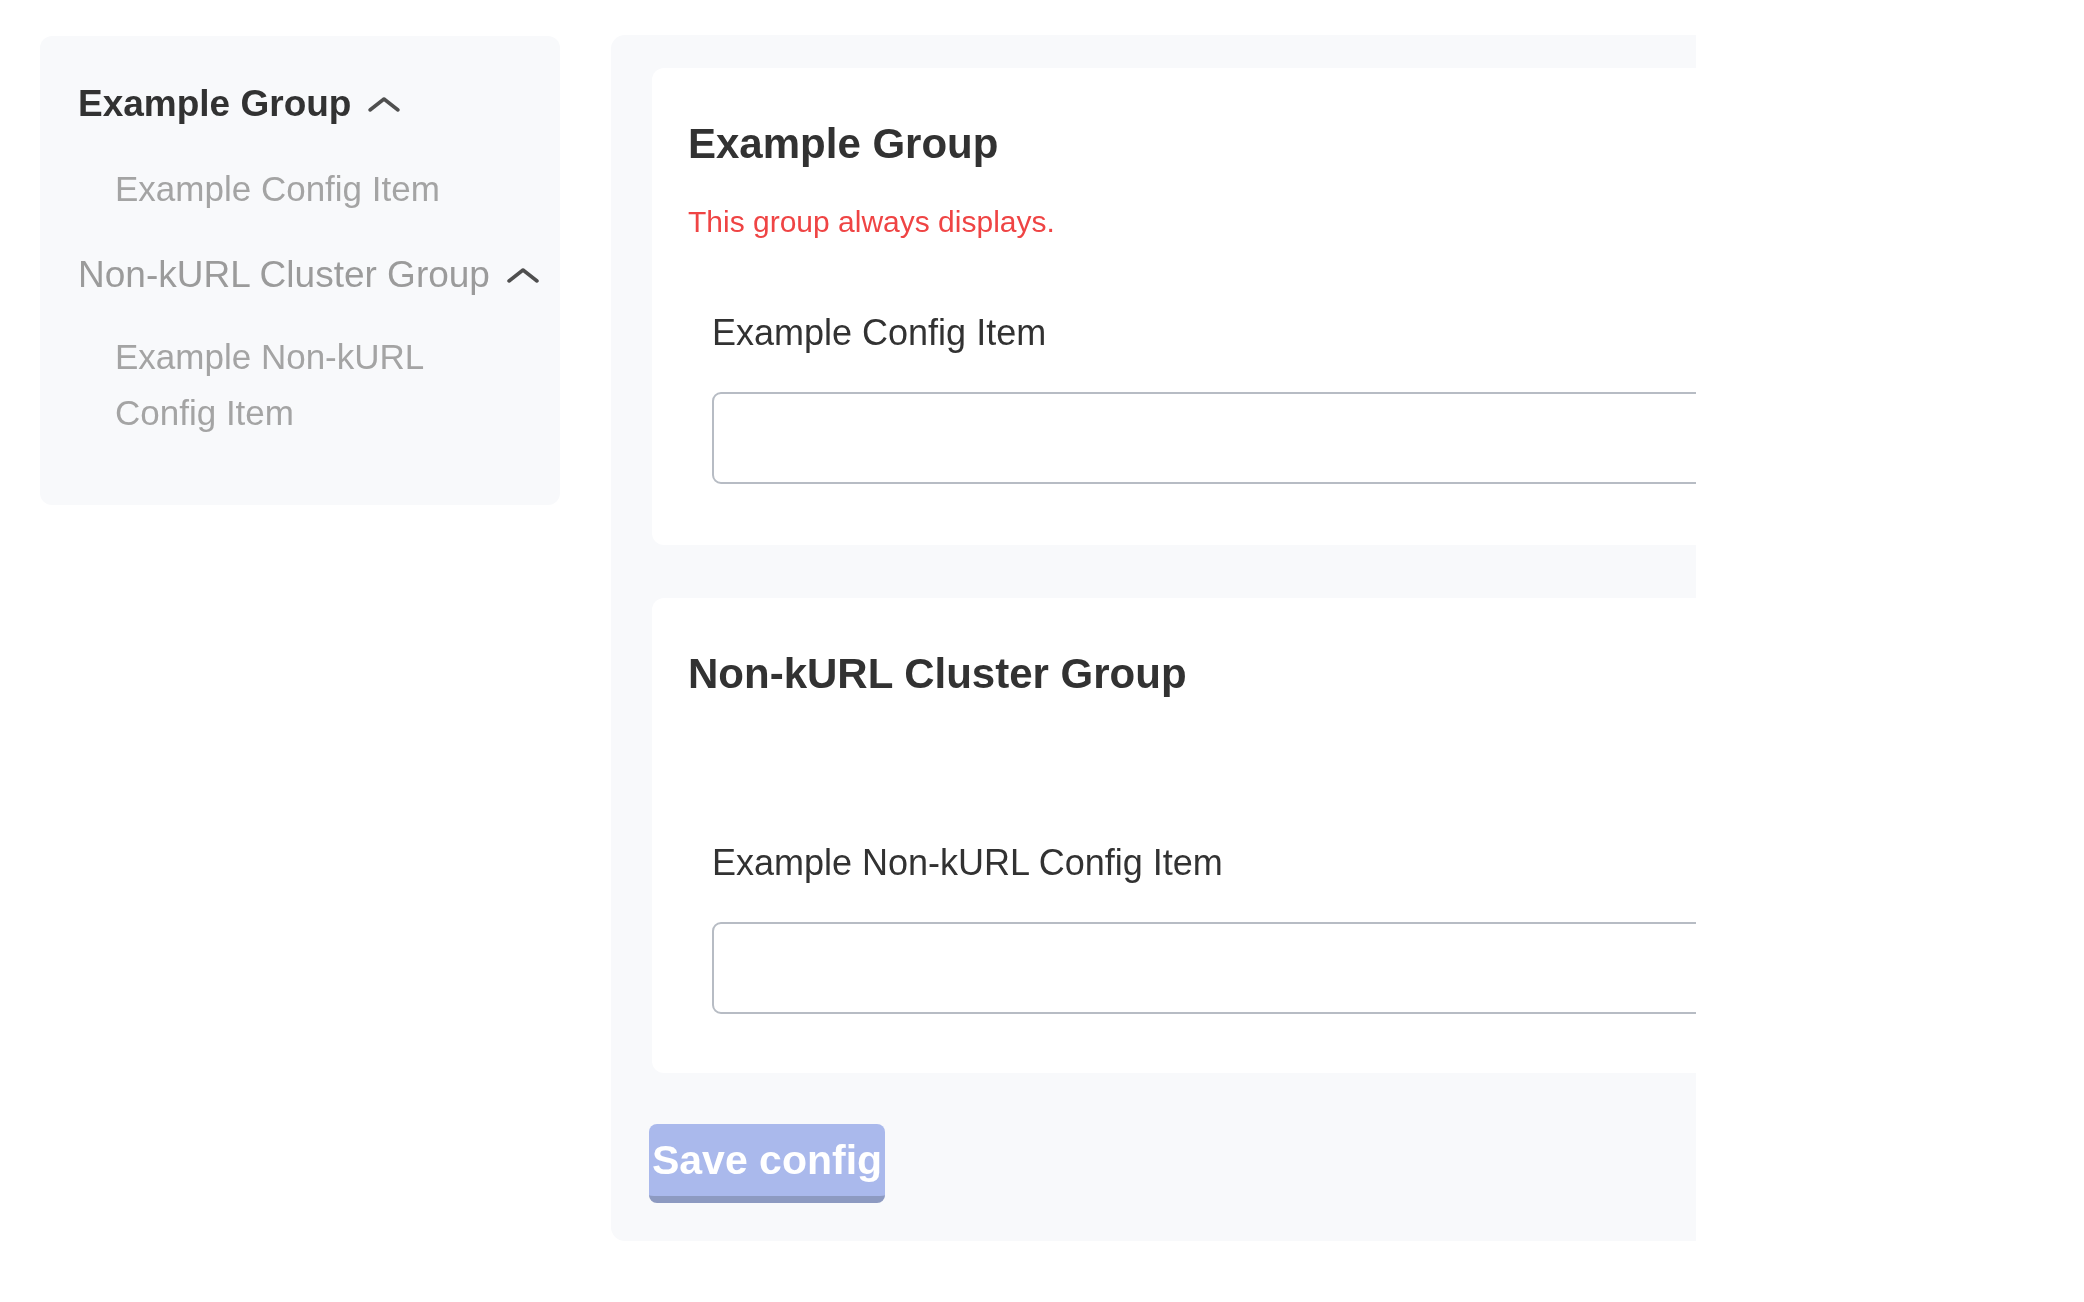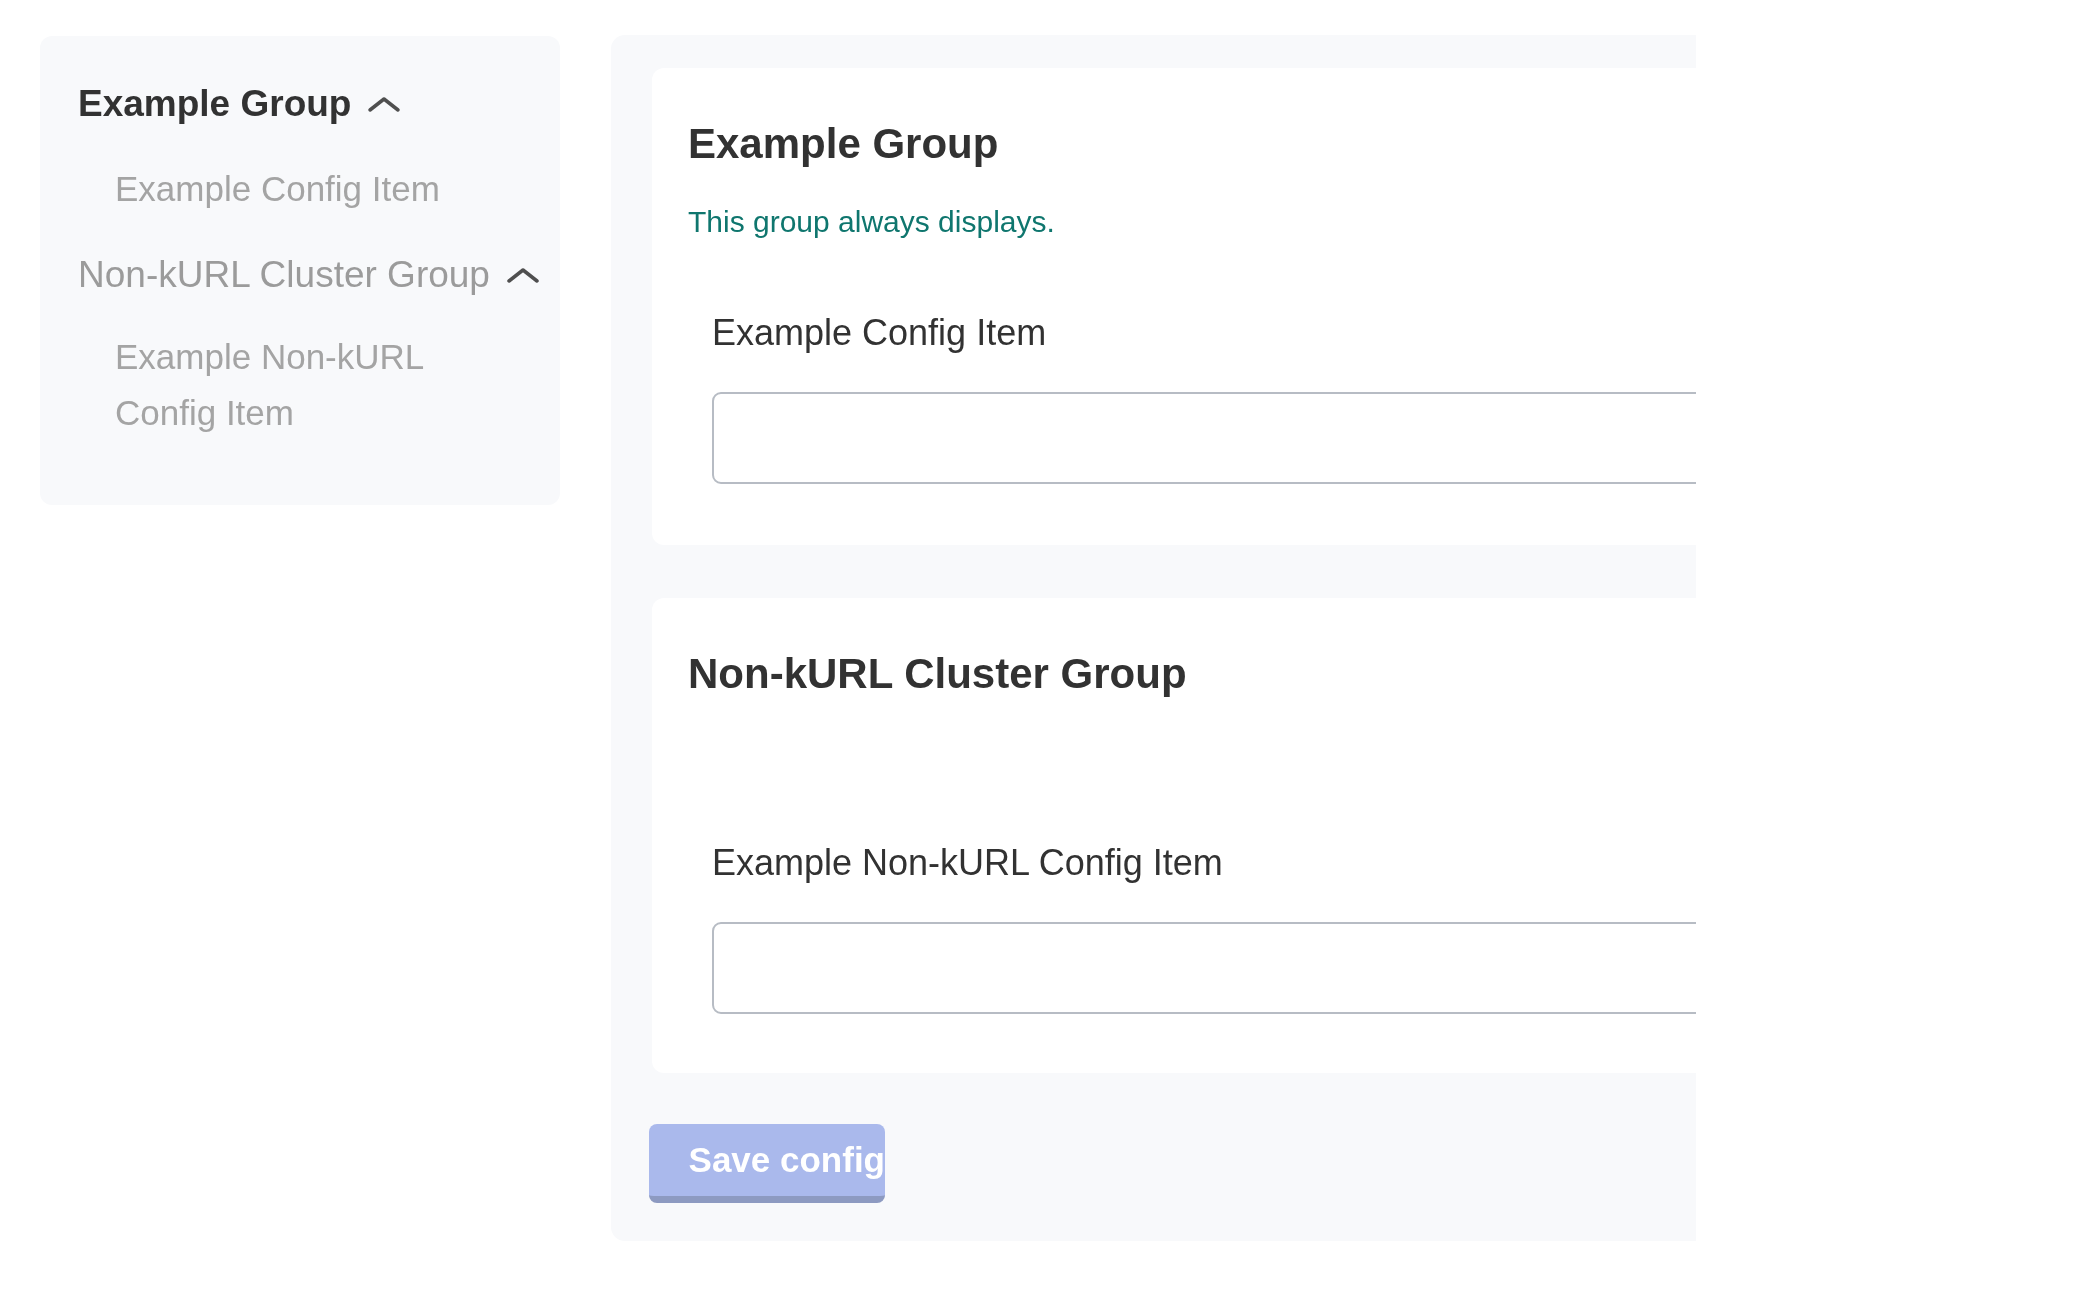--- a/index.html
+++ b/index.html
@@ -53,21 +53,21 @@
   .card2 { top:563px; height:475px; }
   .card h2 {
     position:absolute; left:36px; top:52px;
     font-size:42px; line-height:48px;
     font-weight:bold; color:#323232;
     white-space:nowrap;
   }
   .card .desc {
     position:absolute; left:36px; top:134px;
     font-size:30px; line-height:40px;
-    color:#0f766e;
+    color:#ef4444;
     white-space:nowrap;
   }
   .card .field-label {
     position:absolute; left:60px; top:242px;
     font-size:36px; line-height:46px;
     font-weight:500; color:#323232;
     white-space:nowrap;
   }
   .card .text-input {
     position:absolute; left:60px; top:324px;
@@ -82,24 +82,23 @@
   }
   .save-btn {
     position:absolute;
     left:38px; top:1089px;
     width:236px; height:79px;
     background:#aab9ec;
     border:none;
     border-bottom:7px solid #8d9ac1;
     border-radius:8px;
     color:#ffffff;
-    font-size:35px; font-weight:bold;
+    font-size:41px; font-weight:bold;
     font-family:"Liberation Sans", "DejaVu Sans", sans-serif;
     cursor:pointer;
-    text-align:right;
   }
 </style>
 </head>
 <body>
 
 <div class="canvas">
 
   <nav class="sidebar">
 
     <div class="nav-row" style="left:38px; top:46px;">

